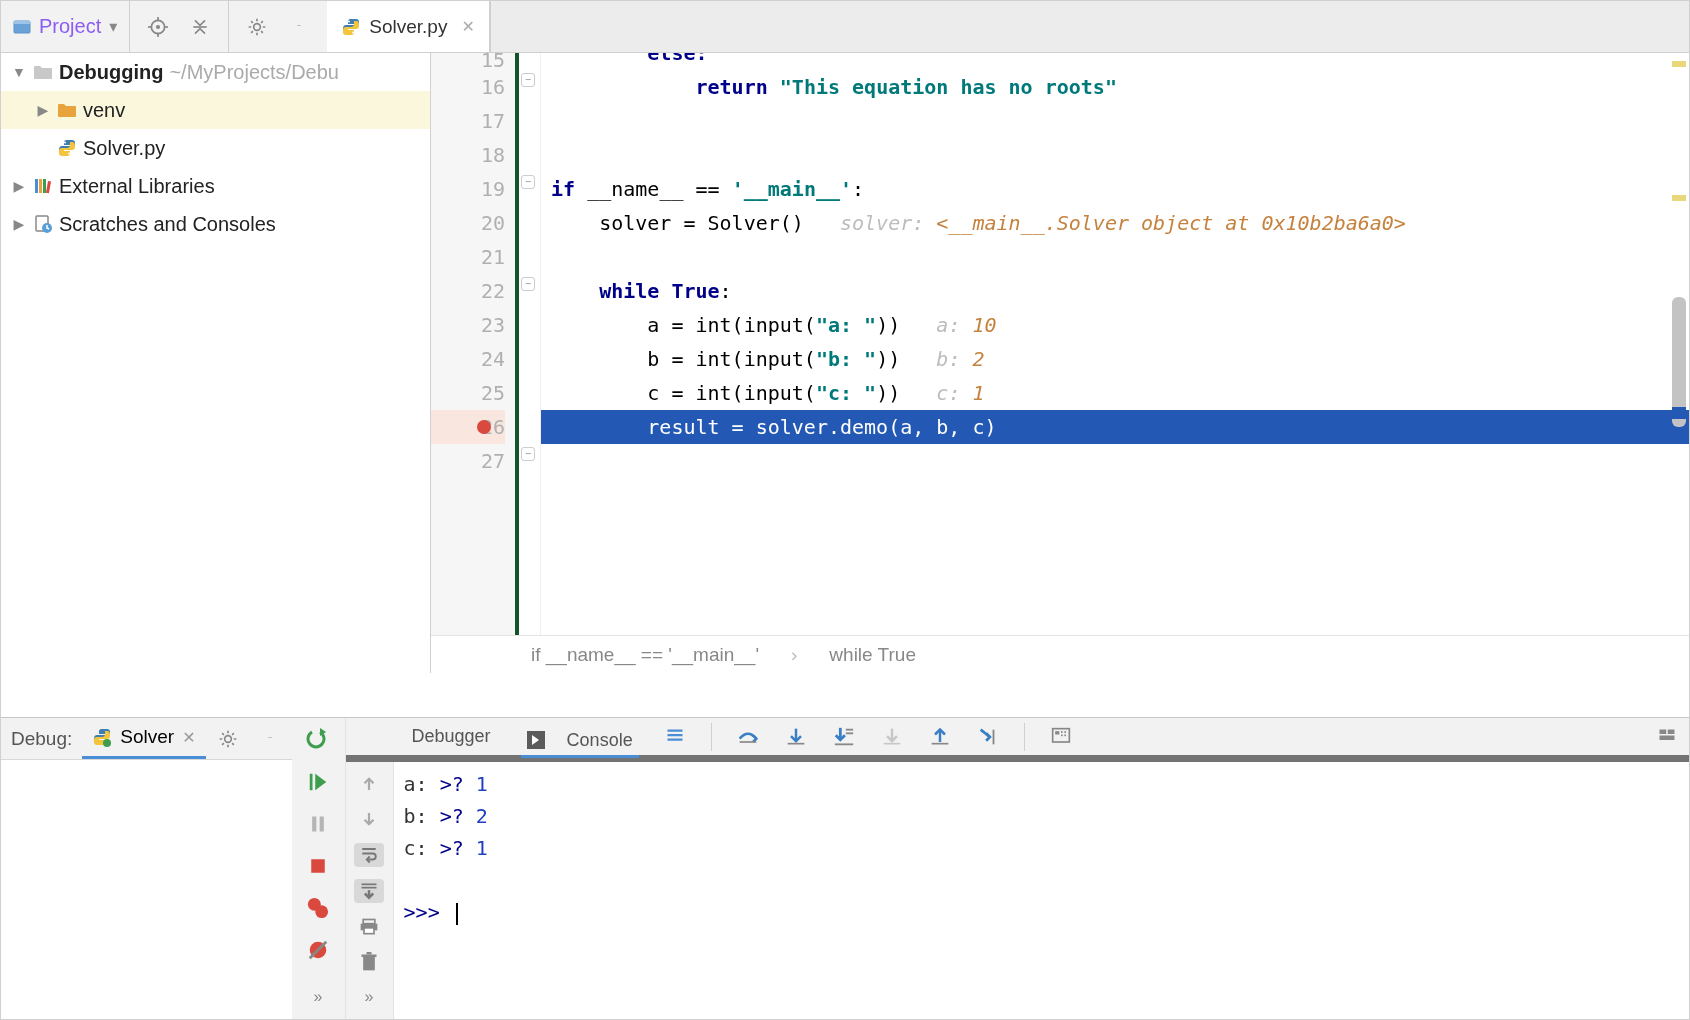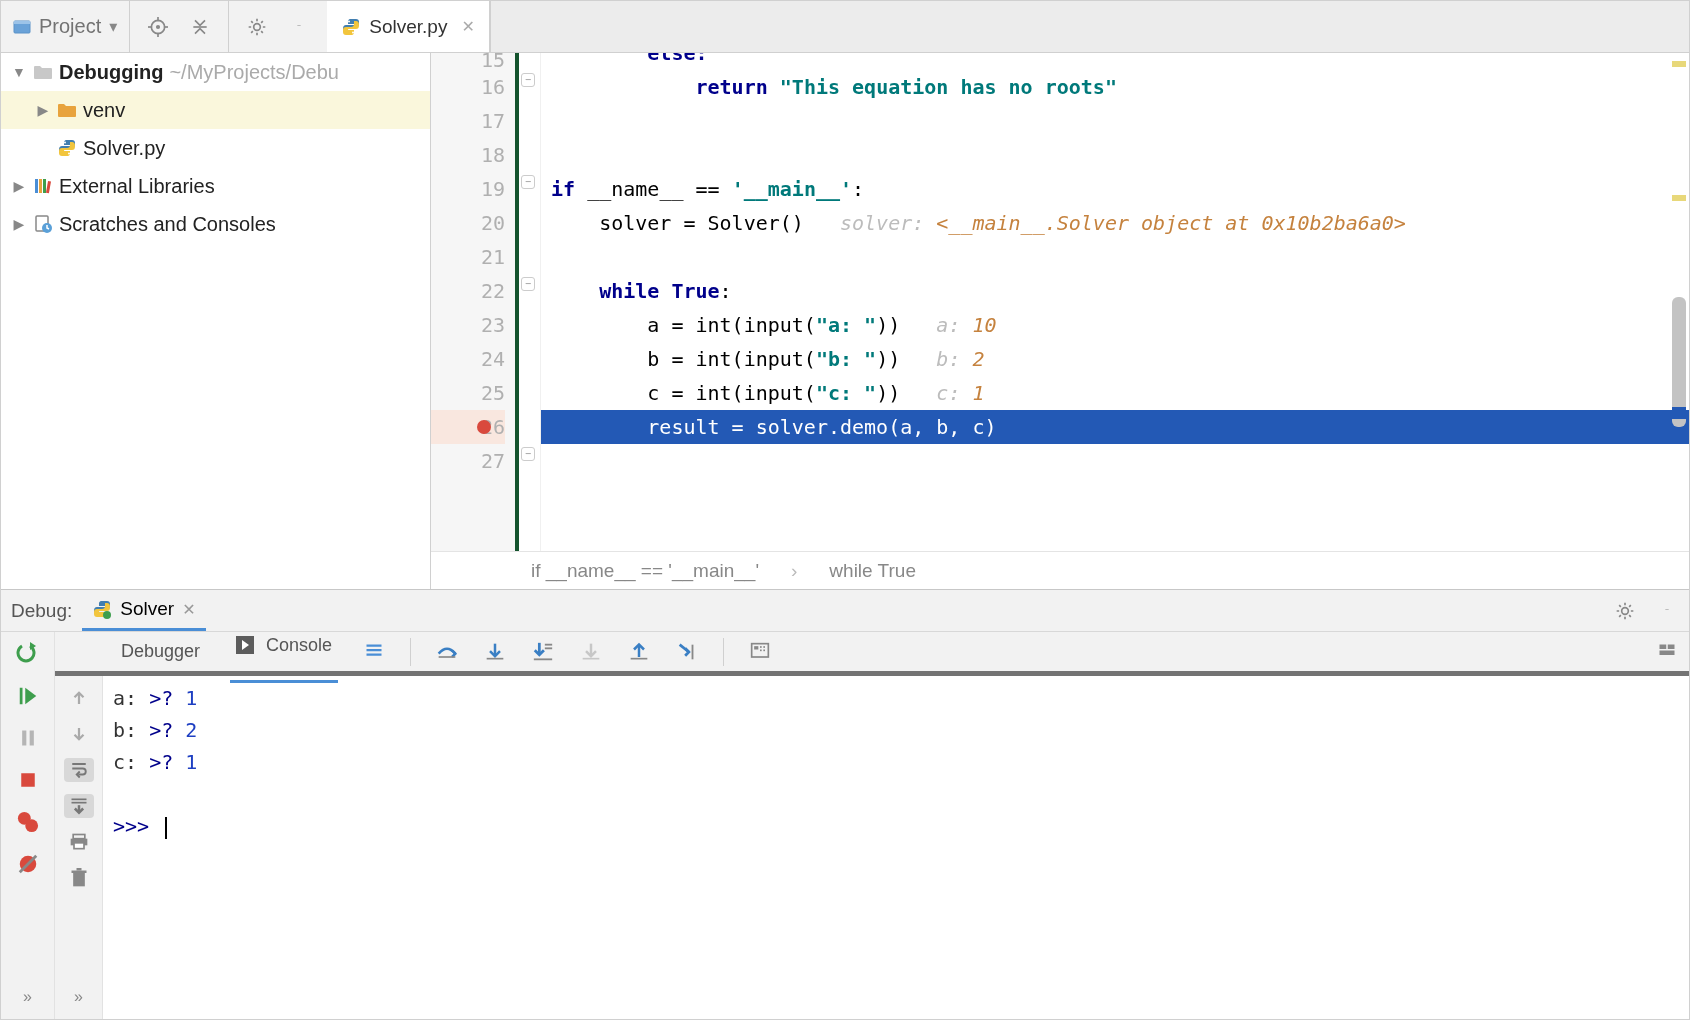--- a/index.html
+++ b/index.html
@@ -25,21 +25,21 @@
   display: flex;
   align-items: center;
   padding: 0 12px;
   border-right: 1px solid #d0d0d0;
   gap: 8px;
 }
 .project-tab-icon {
   width: 18px; height: 18px;
   display: inline-block;
 }
-.project-label { color: #737373; font-size: 20px; }
+.project-label { color: #8b5cf6; font-size: 20px; }
 .header-icons {
   display: flex; align-items: center; gap: 18px; padding: 0 16px;
   border-right: 1px solid #d0d0d0;
 }
 .icon-btn {
   width: 24px; height: 24px;
   display: flex; align-items: center; justify-content: center;
   color: #777; cursor: pointer;
 }
 .editor-tab {
@@ -140,52 +140,53 @@
   font-size: 19px; color: #888;
 }
 .breadcrumb .sep { color: #bbb; }
 .editor-scrollbar {
   position: absolute; right: 2px; top: 2px; width: 16px; bottom: 40px;
 }
 .scroll-marker { position: absolute; width: 14px; height: 6px; left: 1px; }
 .debug-panel {
   border-top: 1px solid #c7c7c7;
   display: flex;
-  flex-direction: column;
-  height: 430px;
+  flex-direction: row;
+  height: 302px;
+  margin-top: 44px;
 }
 .debug-tabs {
   height: 42px;
   display: flex; align-items: center;
   background: #f2f2f2;
   border-bottom: 1px solid #d8d8d8;
   padding: 0 10px;
   gap: 10px;
 }
 .debug-tab-label { color: #555; font-size: 19px;}
 .debug-active-tab {
   display: flex; align-items: center; gap: 8px;
   padding: 0 10px; height: 100%;
   border-bottom: 3px solid #4a8ed6;
 }
 .debug-close { color: #999; cursor: pointer; }
 .debug-right-icons { margin-left: auto; display: flex; gap: 18px; }
 .debug-toolbar {
   height: 44px; background: #f2f2f2;
-  border-bottom: 5px solid #737373;
+  border-bottom: 7px solid #737373;
   display: flex; align-items: center;
   padding-left: 60px;
   gap: 24px;
   justify-content: space-between;
 }
 .debug-toolbar .sep-v { width: 1px; height: 28px; background: #d0d0d0; }
 .db-tab { color: #555; font-size: 18px; padding: 4px 6px;}
 .db-tab.active {
-  display: flex; align-items: center; gap: 12px;
-  border-bottom: 3px solid #4a8ed6; padding-bottom: 24px; margin-bottom: -10px;
+  display: flex; align-items: center; gap: 22px;
+  border-bottom: 3px solid #4a8ed6; padding-bottom: 4px; margin-bottom: -10px;
 }
 .db-play-badge {
   width: 18px; height: 18px; background: #5c5c5c;
   display: inline-flex; align-items: center; justify-content: center;
 }
 .db-play-badge::after {
   content: ""; width: 0; height: 0;
   border-left: 7px solid #fff;
   border-top: 5px solid transparent;
   border-bottom: 5px solid transparent;

